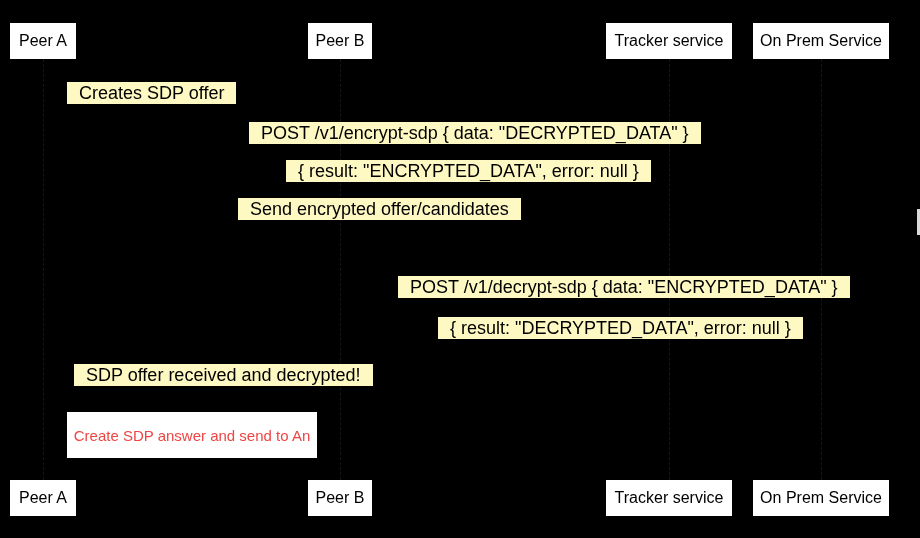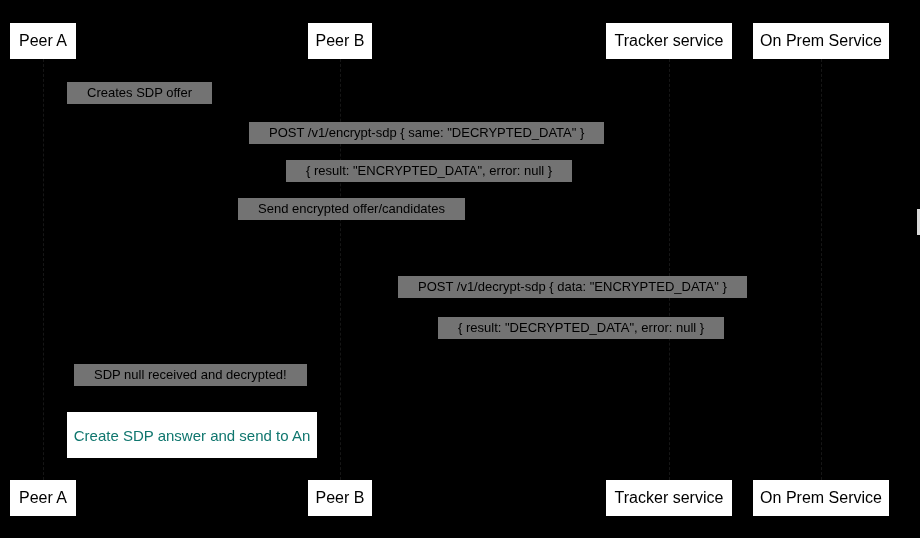--- a/index.html
+++ b/index.html
@@ -30,35 +30,35 @@
   }
   .lifeline {
     position: absolute;
     top: 59px;
     height: 421px;
     width: 0;
     border-left: 1px dashed #161616; 
   }
   .msg {
     position: absolute;
-    background: #737373;
+    background: #fef9c3;
     color: #000000;
-    font-size: 13px;
+    font-size: 18px;
     line-height: 20px;
-    padding: 1px 20px;
+    padding: 1px 12px;
     white-space: nowrap;
   }
   .note {
     position: absolute;
     left: 67px;
     top: 412px;
     width: 250px;
     height: 46px;
     background: #ffffff;
-    color: #0f766e;
+    color: #ef4444;
     font-size: 15px;
     line-height: 19px;
     text-align: center;
     display: flex;
     flex-direction: column;
     align-items: center;
     justify-content: center;
   }
   .edge-artifact {
     position: absolute;
@@ -78,26 +78,26 @@
   <div class="lifeline" style="left:340px"></div>
   <div class="lifeline" style="left:669px"></div>
   <div class="lifeline" style="left:821px"></div>
 
   <div class="actor" style="left:10px;  top:23px; width:66px">Peer A</div>
   <div class="actor" style="left:308px; top:23px; width:64px">Peer B</div>
   <div class="actor" style="left:606px; top:23px; width:126px">Tracker service</div>
   <div class="actor" style="left:753px; top:23px; width:136px">On Prem Service</div>
 
   <div class="msg" style="left:67px;  top:82px">Creates SDP offer</div>
-  <div class="msg" style="left:249px; top:122px">POST /v1/encrypt-sdp { same: "DECRYPTED_DATA" }</div>
+  <div class="msg" style="left:249px; top:122px">POST /v1/encrypt-sdp { data: "DECRYPTED_DATA" }</div>
   <div class="msg" style="left:286px; top:160px">{ result: "ENCRYPTED_DATA", error: null }</div>
   <div class="msg" style="left:238px; top:198px">Send encrypted offer/candidates</div>
   <div class="msg" style="left:398px; top:276px">POST /v1/decrypt-sdp { data: "ENCRYPTED_DATA" }</div>
   <div class="msg" style="left:438px; top:317px">{ result: "DECRYPTED_DATA", error: null }</div>
-  <div class="msg" style="left:74px;  top:364px">SDP null received and decrypted!</div>
+  <div class="msg" style="left:74px;  top:364px">SDP offer received and decrypted!</div>
 
   <div class="note">
     <span>Create SDP answer and send to An</span>
   </div>
 
   <div class="actor" style="left:10px;  top:480px; width:66px">Peer A</div>
   <div class="actor" style="left:308px; top:480px; width:64px">Peer B</div>
   <div class="actor" style="left:606px; top:480px; width:126px">Tracker service</div>
   <div class="actor" style="left:753px; top:480px; width:136px">On Prem Service</div>
 

